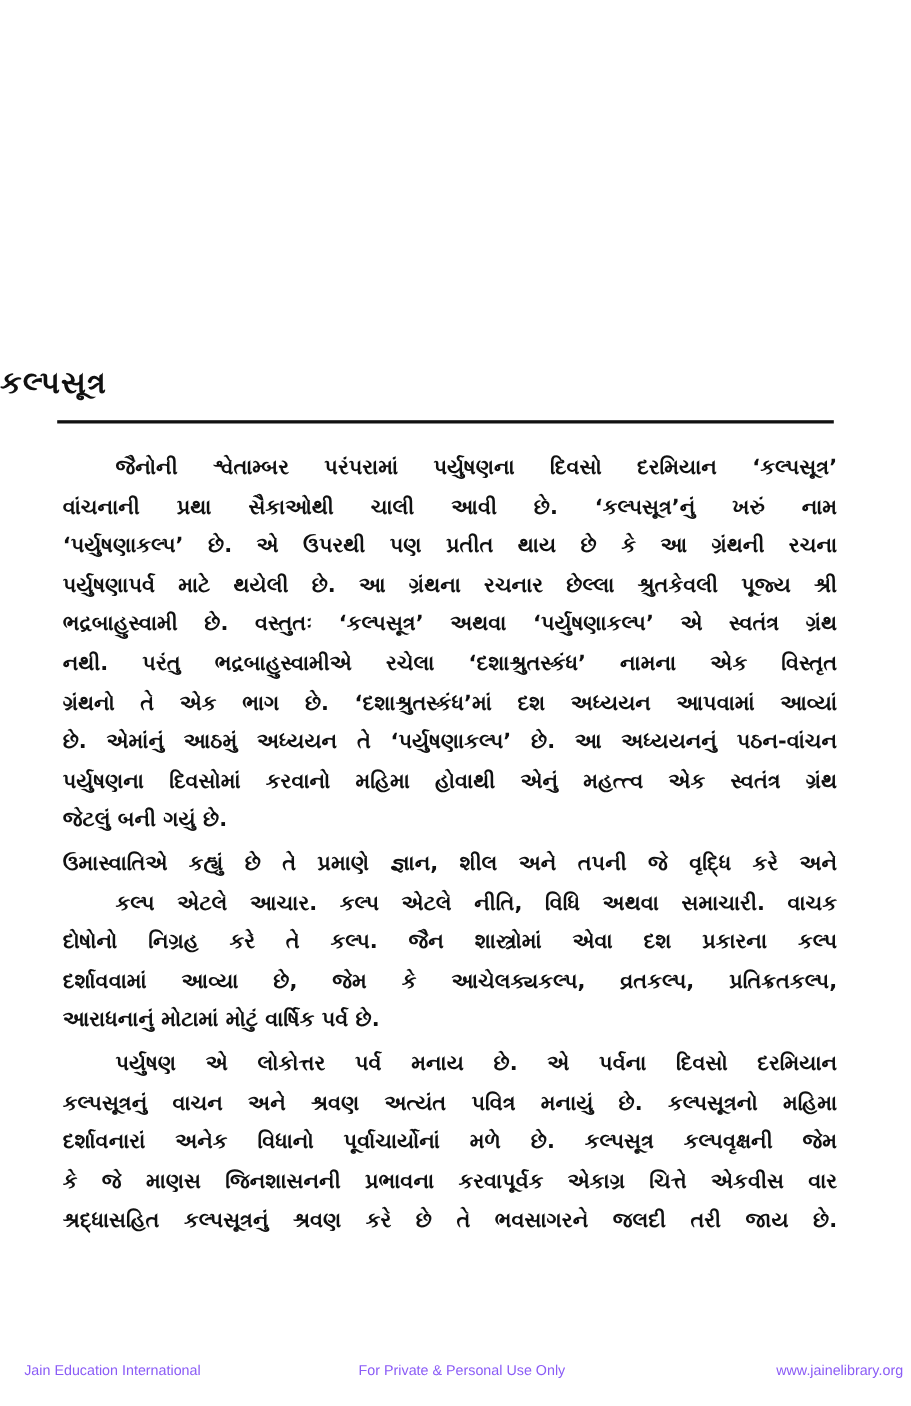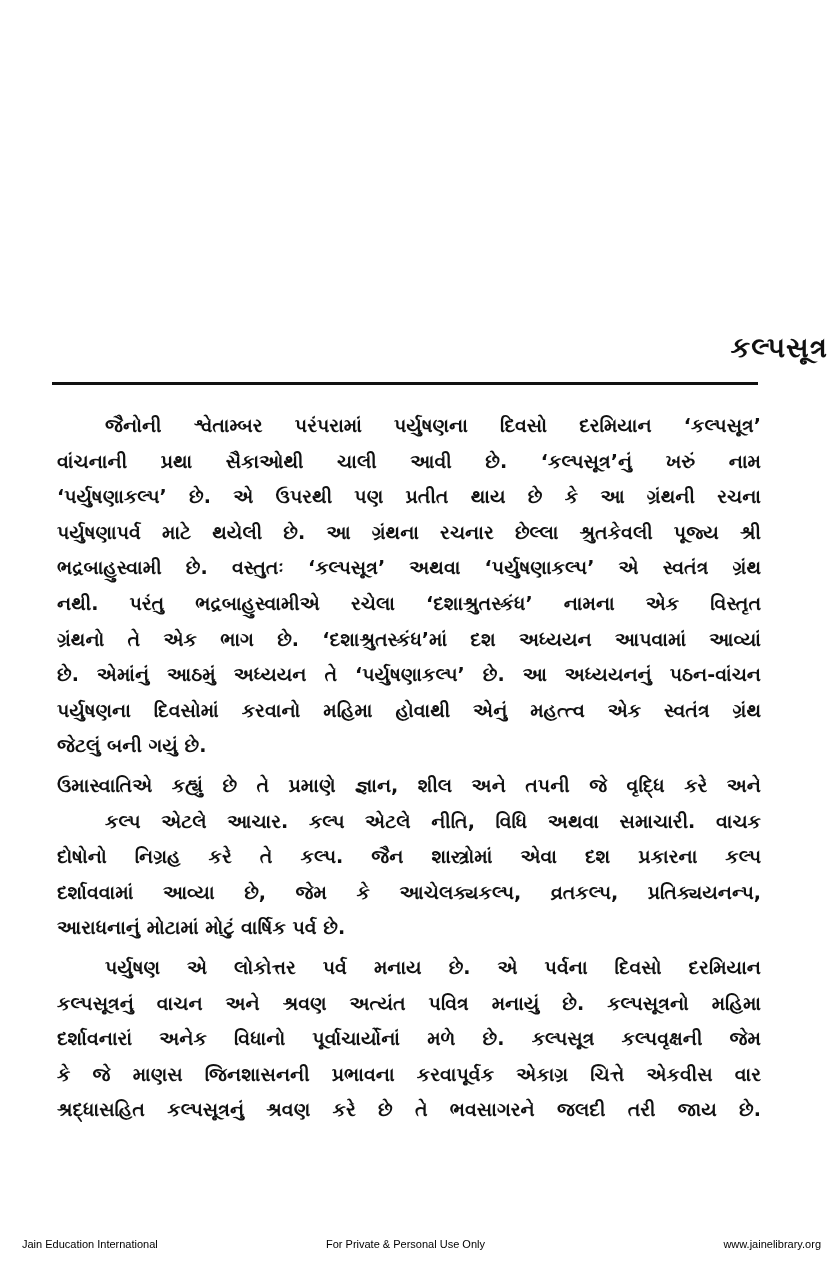--- a/index.html
+++ b/index.html
@@ -1,29 +1,29 @@
 <!DOCTYPE html>
 <html><head>
 <meta charset="utf-8">
 <style>
   html, body { margin: 0; padding: 0; background: #ffffff; }
   body { width: 828px; height: 1278px; position: relative; overflow: hidden;
          font-family: "DejaVu Sans", sans-serif; color: #111; }
-  .page-title { position: absolute; left: 0; width: 828px; top: 331px; text-align: right;
+  .page-title { position: absolute; left: 0; width: 828px; top: 331px; text-align: left;
                 font-size: 28px; font-weight: bold; letter-spacing: 1px; }
   .title-rule { position: absolute; left: 52px; width: 706px; top: 382px; height: 3px; background: #111; }
   .body-text { position: absolute; left: 53px; width: 712px; top: 404px; }
   .para { margin: 4px; }
   .line { display: block; height: 35.6px; line-height: 35.6px; font-size: 19px;
           font-weight: bold; white-space: nowrap; text-align: justify; text-align-last: justify; }
   .line.last { text-align-last: left; }
   .line.indent { padding-left: 48px; }
   .para + .para { margin-top: 2px; }
   .footer { position: absolute; top: 1238px; left: 0; width: 828px; height: 22px;
-            font-family: "Liberation Sans", sans-serif; font-size: 11px; color: #000000; }
+            font-family: "Liberation Sans", sans-serif; font-size: 13px; color: #8b5cf6; }
   .footer span { position: absolute; top: 0; }
   .f-left { left: 22px; }
   .f-center { left: 310px; margin-left: 16px; }
   .f-right { right: 7px; }
 </style>
 </head>
 <body>
 
 <div class="page-title">કલ્પસૂત્ર</div>
 <div class="title-rule"></div>
@@ -38,21 +38,21 @@
     <span class="line">નથી. પરંતુ ભદ્રબાહુસ્વામીએ રચેલા ‘દશાશ્રુતસ્કંધ’ નામના એક વિસ્તૃત</span>
     <span class="line">ગ્રંથનો તે એક ભાગ છે. ‘દશાશ્રુતસ્કંધ’માં દશ અધ્યયન આપવામાં આવ્યાં</span>
     <span class="line">છે. એમાંનું આઠમું અધ્યયન તે ‘પર્યુષણાકલ્પ’ છે. આ અધ્યયનનું પઠન-વાંચન</span>
     <span class="line">પર્યુષણના દિવસોમાં કરવાનો મહિમા હોવાથી એનું મહત્ત્વ એક સ્વતંત્ર ગ્રંથ</span>
     <span class="line last">જેટલું બની ગયું છે.</span>
   </p>
   <p class="para">
     <span class="line">ઉમાસ્વાતિએ કહ્યું છે તે પ્રમાણે જ્ઞાન, શીલ અને તપની જે વૃદ્ધિ કરે અને</span>
     <span class="line indent">કલ્પ એટલે આચાર. કલ્પ એટલે નીતિ, વિધિ અથવા સમાચારી. વાચક</span>
     <span class="line">દોષોનો નિગ્રહ કરે તે કલ્પ. જૈન શાસ્ત્રોમાં એવા દશ પ્રકારના કલ્પ</span>
-    <span class="line">દર્શાવવામાં આવ્યા છે, જેમ કે આચેલક્યકલ્પ, વ્રતકલ્પ, પ્રતિક્યયનન્પ,</span>
+    <span class="line">દર્શાવવામાં આવ્યા છે, જેમ કે આચેલક્યકલ્પ, વ્રતકલ્પ, પ્રતિક્રતકલ્પ,</span>
     <span class="line last">આરાધનાનું મોટામાં મોટું વાર્ષિક પર્વ છે.</span>
   </p>
   <p class="para">
     <span class="line indent">પર્યુષણ એ લોકોત્તર પર્વ મનાય છે. એ પર્વના દિવસો દરમિયાન</span>
     <span class="line">કલ્પસૂત્રનું વાચન અને શ્રવણ અત્યંત પવિત્ર મનાયું છે. કલ્પસૂત્રનો મહિમા</span>
     <span class="line">દર્શાવનારાં અનેક વિધાનો પૂર્વાચાર્યોનાં મળે છે. કલ્પસૂત્ર કલ્પવૃક્ષની જેમ</span>
     <span class="line">કે જે માણસ જિનશાસનની પ્રભાવના કરવાપૂર્વક એકાગ્ર ચિત્તે એકવીસ વાર</span>
     <span class="line">શ્રદ્ધાસહિત કલ્પસૂત્રનું શ્રવણ કરે છે તે ભવસાગરને જલદી તરી જાય છે.</span>
   </p>
 </div>

